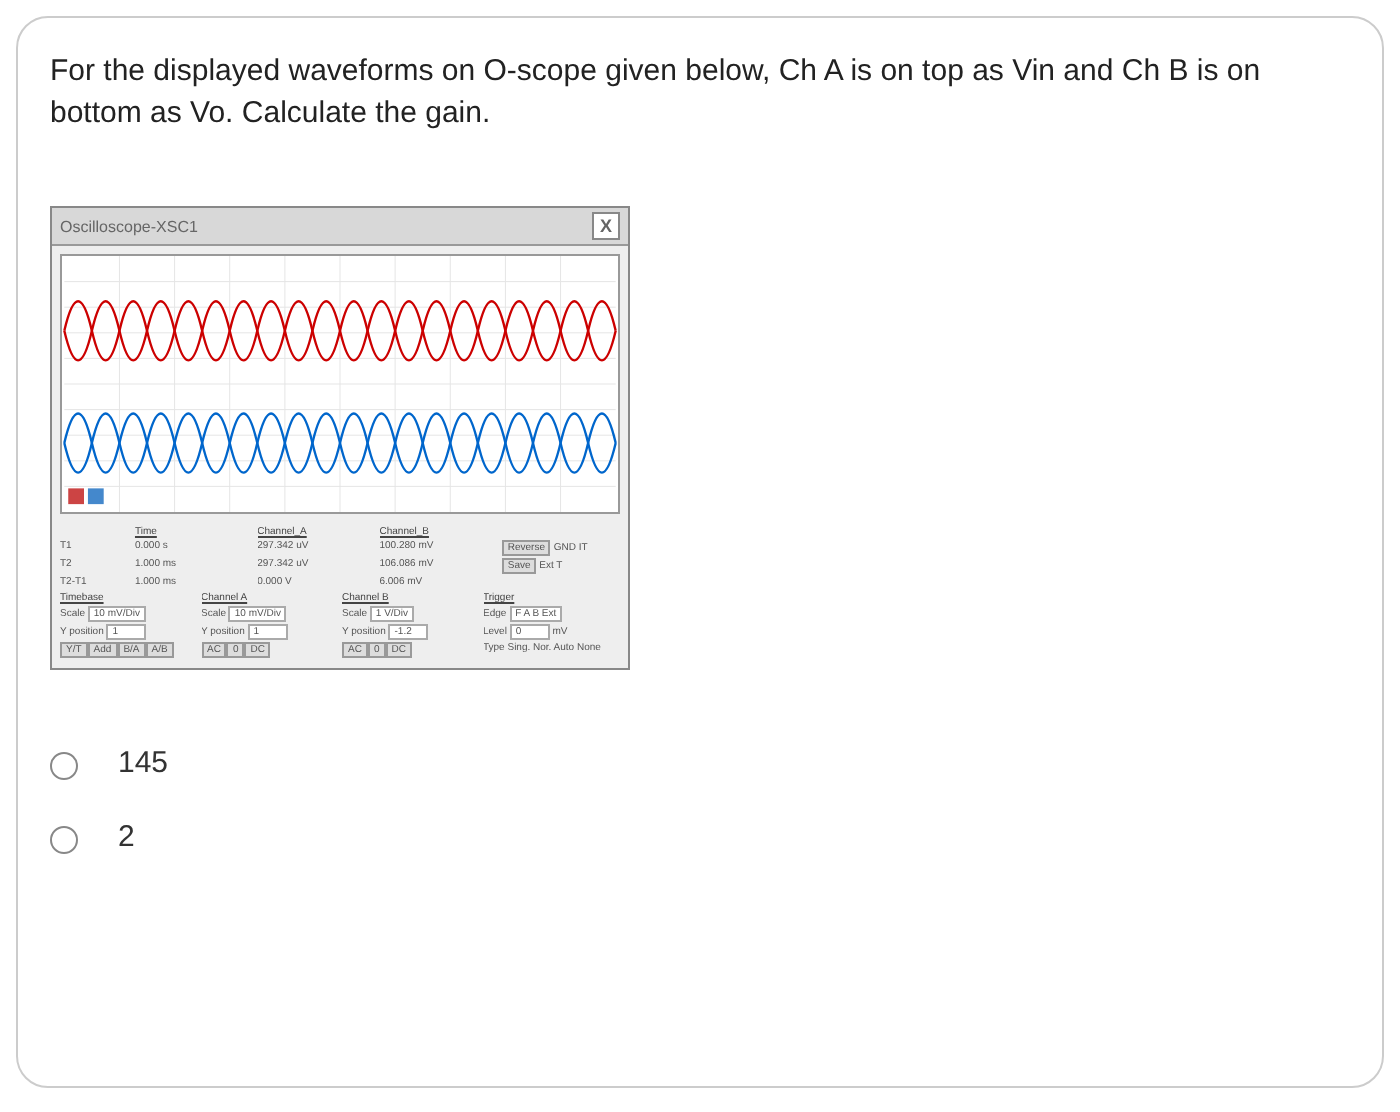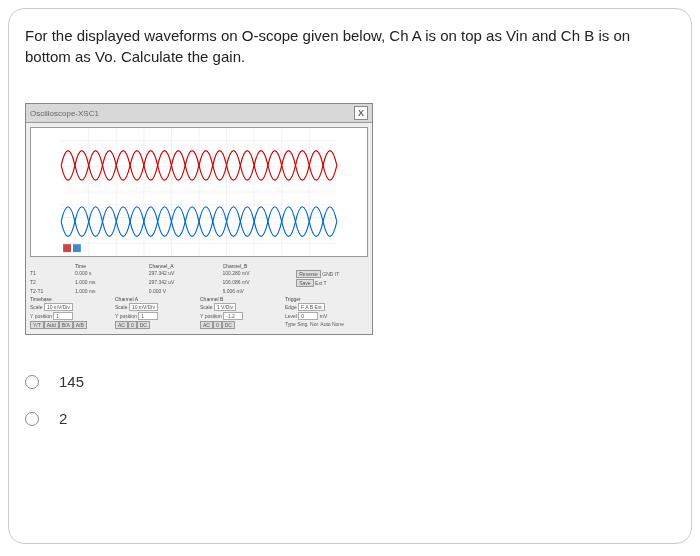--- a/index.html
+++ b/index.html
@@ -1,32 +1,32 @@
 <!DOCTYPE html>
 <html><head>
   <meta charset="utf-8">
   <style>
     * { box-sizing: border-box; margin: 0; padding: 0; }
     body { font-family: Arial, sans-serif; background: #fff; width: 700px; height: 556px; }
     .container { border: 1px solid #ccc; border-radius: 16px; margin: 8px; padding: 16px; height: 536px; position: relative; }
     .question { font-size: 15px; color: #222; line-height: 1.4; margin-bottom: 36px; }
-    .scope-window { width: 348px; border: 1px solid #888; background: #eee; }
+    .scope-window { width: 290px; border: 1px solid #888; background: #eee; }
     .title-bar { display: flex; align-items: center; background: #d8d8d8; border-bottom: 1px solid #999; padding: 2px 4px; font-size: 8px; color: #666; }
     .title-bar .title-text { flex: 1; }
     .close-btn { width: 14px; height: 14px; background: #fff; border: 1px solid #888; display: flex; align-items: center; justify-content: center; font-size: 9px; font-weight: bold; cursor: pointer; }
     .scope-screen { background: #fff; height: 130px; margin: 4px; border: 1px solid #999; position: relative; overflow: hidden; }
     .scope-screen svg { width: 100%; height: 100%; display: block; }
     .controls { padding: 2px 4px 4px; font-size: 5px; color: #555; }
     .controls-row { display: flex; gap: 2px; margin-bottom: 1px; }
     .ctrl-cell { flex: 1; border: none; padding: 0; white-space: nowrap; overflow: hidden; }
     .ctrl-input { display: inline-block; background: #fff; border: 1px solid #aaa; padding: 0 2px; font-size: 5px; min-width: 20px; }
     .ctrl-btn { display: inline-block; background: #ddd; border: 1px solid #999; padding: 0 2px; font-size: 5px; }
     .section-head { font-size: 5px; color: #444; text-decoration: underline; }
     .answers { margin-top: 28px; }
-    .answer-row { display: flex; align-items: center; padding: 10px 0; }
+    .answer-row { display: flex; align-items: flex-end; padding: 10px 0; }
     .radio { width: 14px; height: 14px; border: 1.5px solid #888; border-radius: 50%; margin-right: 20px; background: #fff; cursor: pointer; }
     .answer-text { font-size: 15px; color: #333; }
   </style>
 </head>
 <body>
 
 <div class="container">
   <div class="question">For the displayed waveforms on O-scope given below, Ch A is on top as Vin and Ch B is on bottom as Vo. Calculate the gain.</div>
 
   <div class="scope-window">

